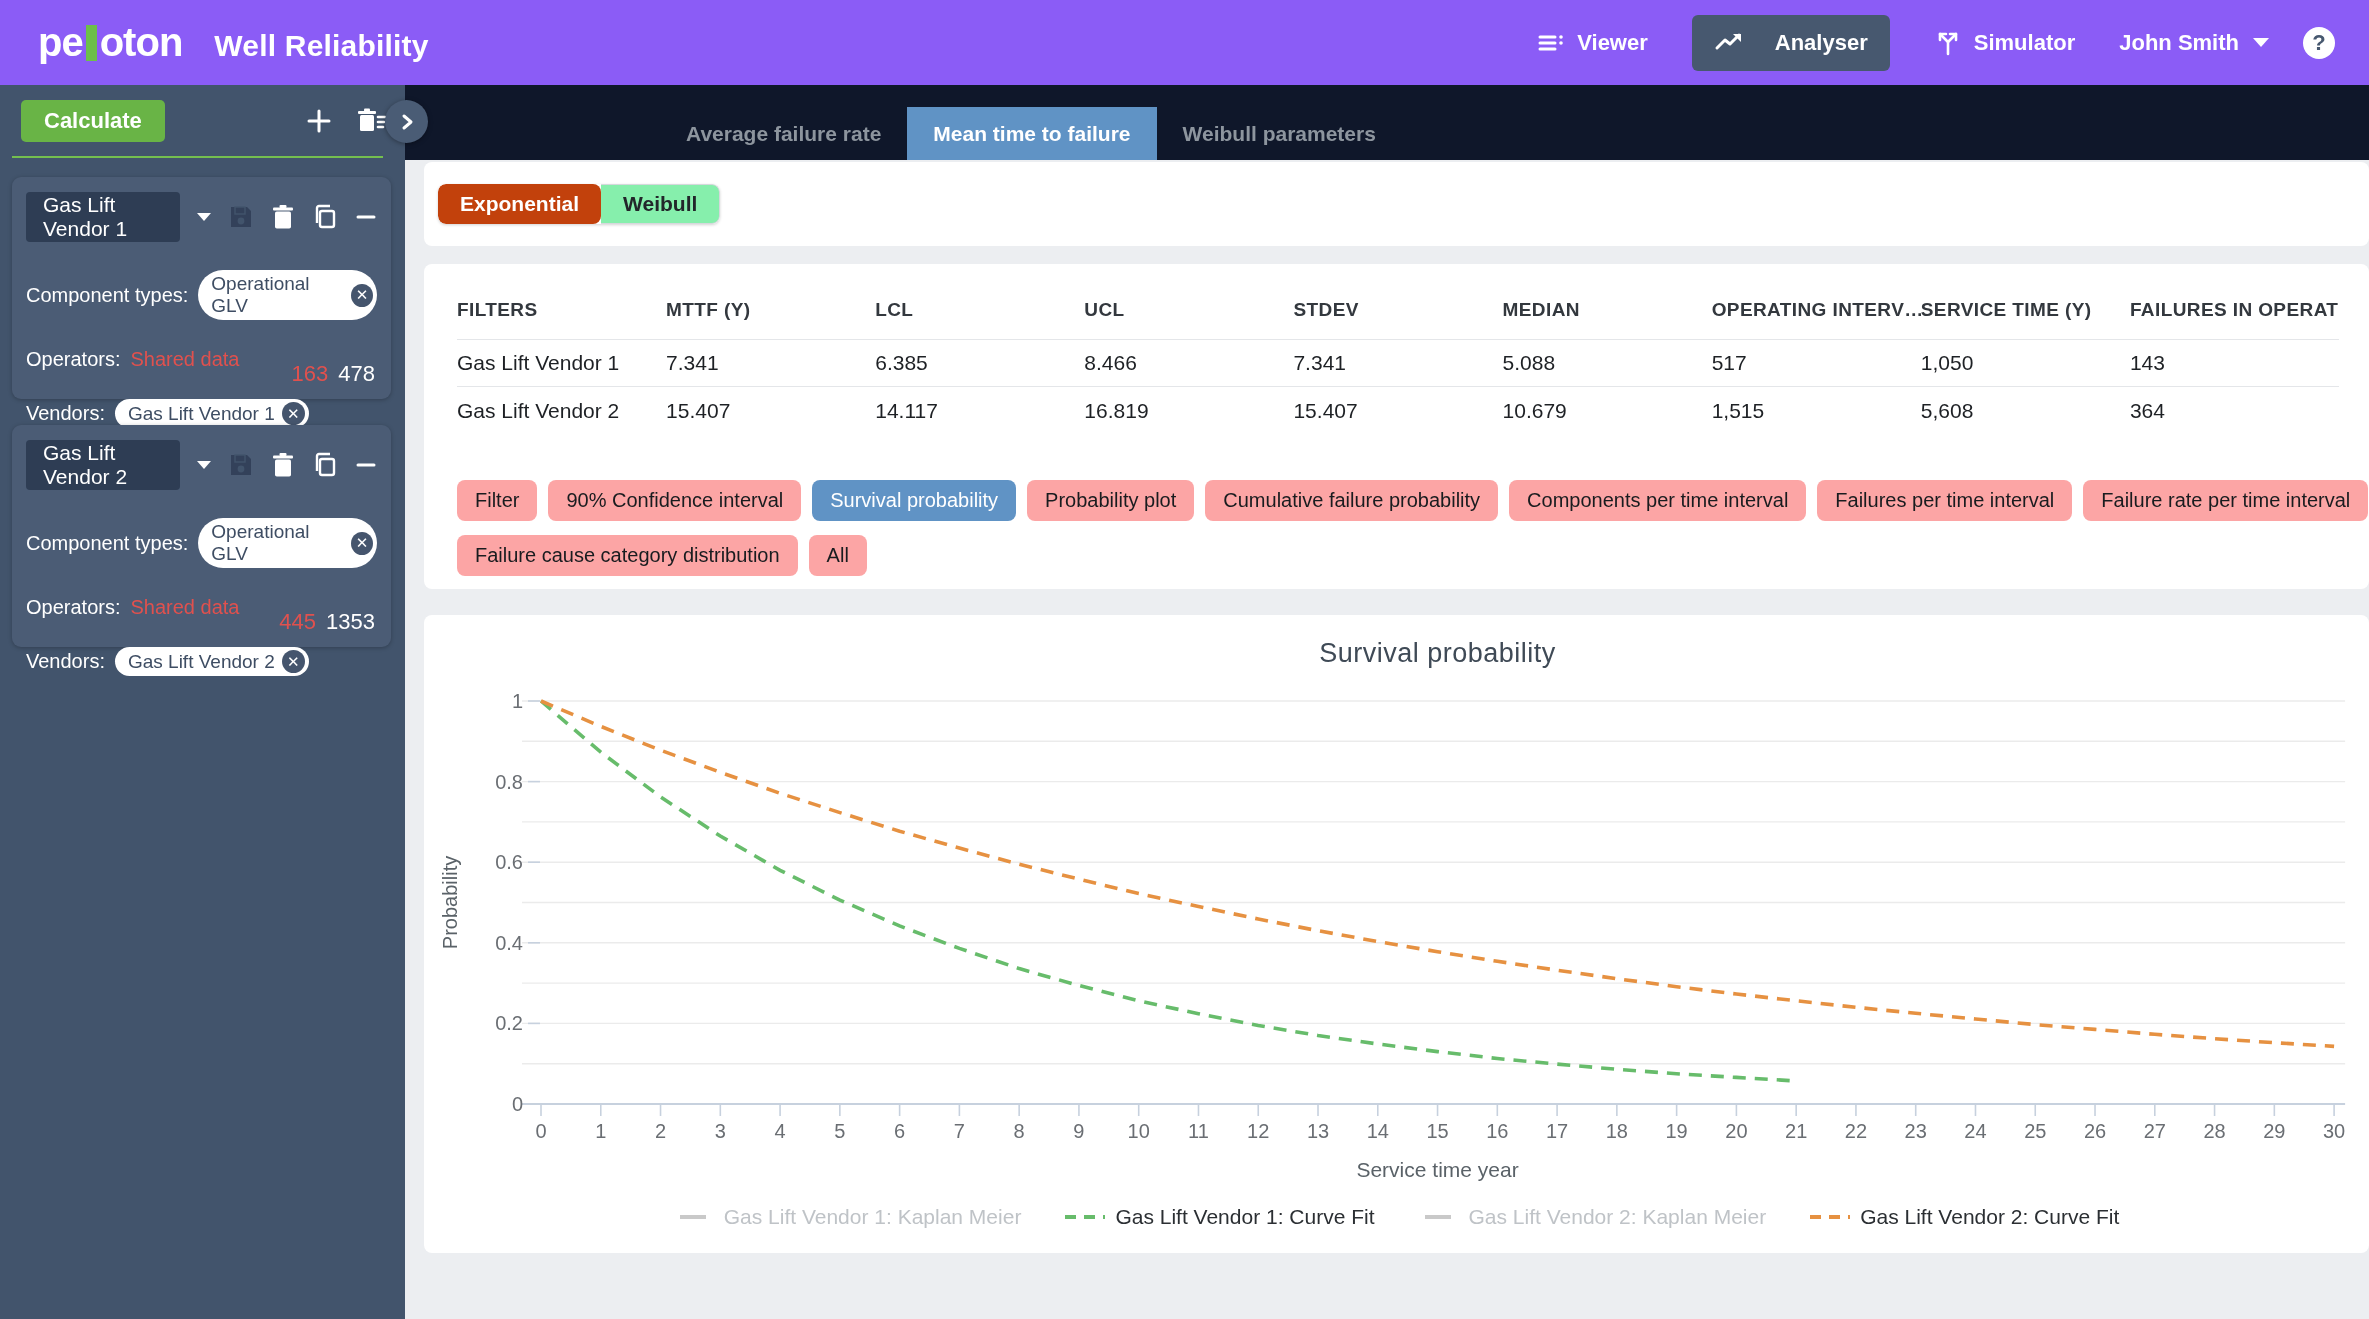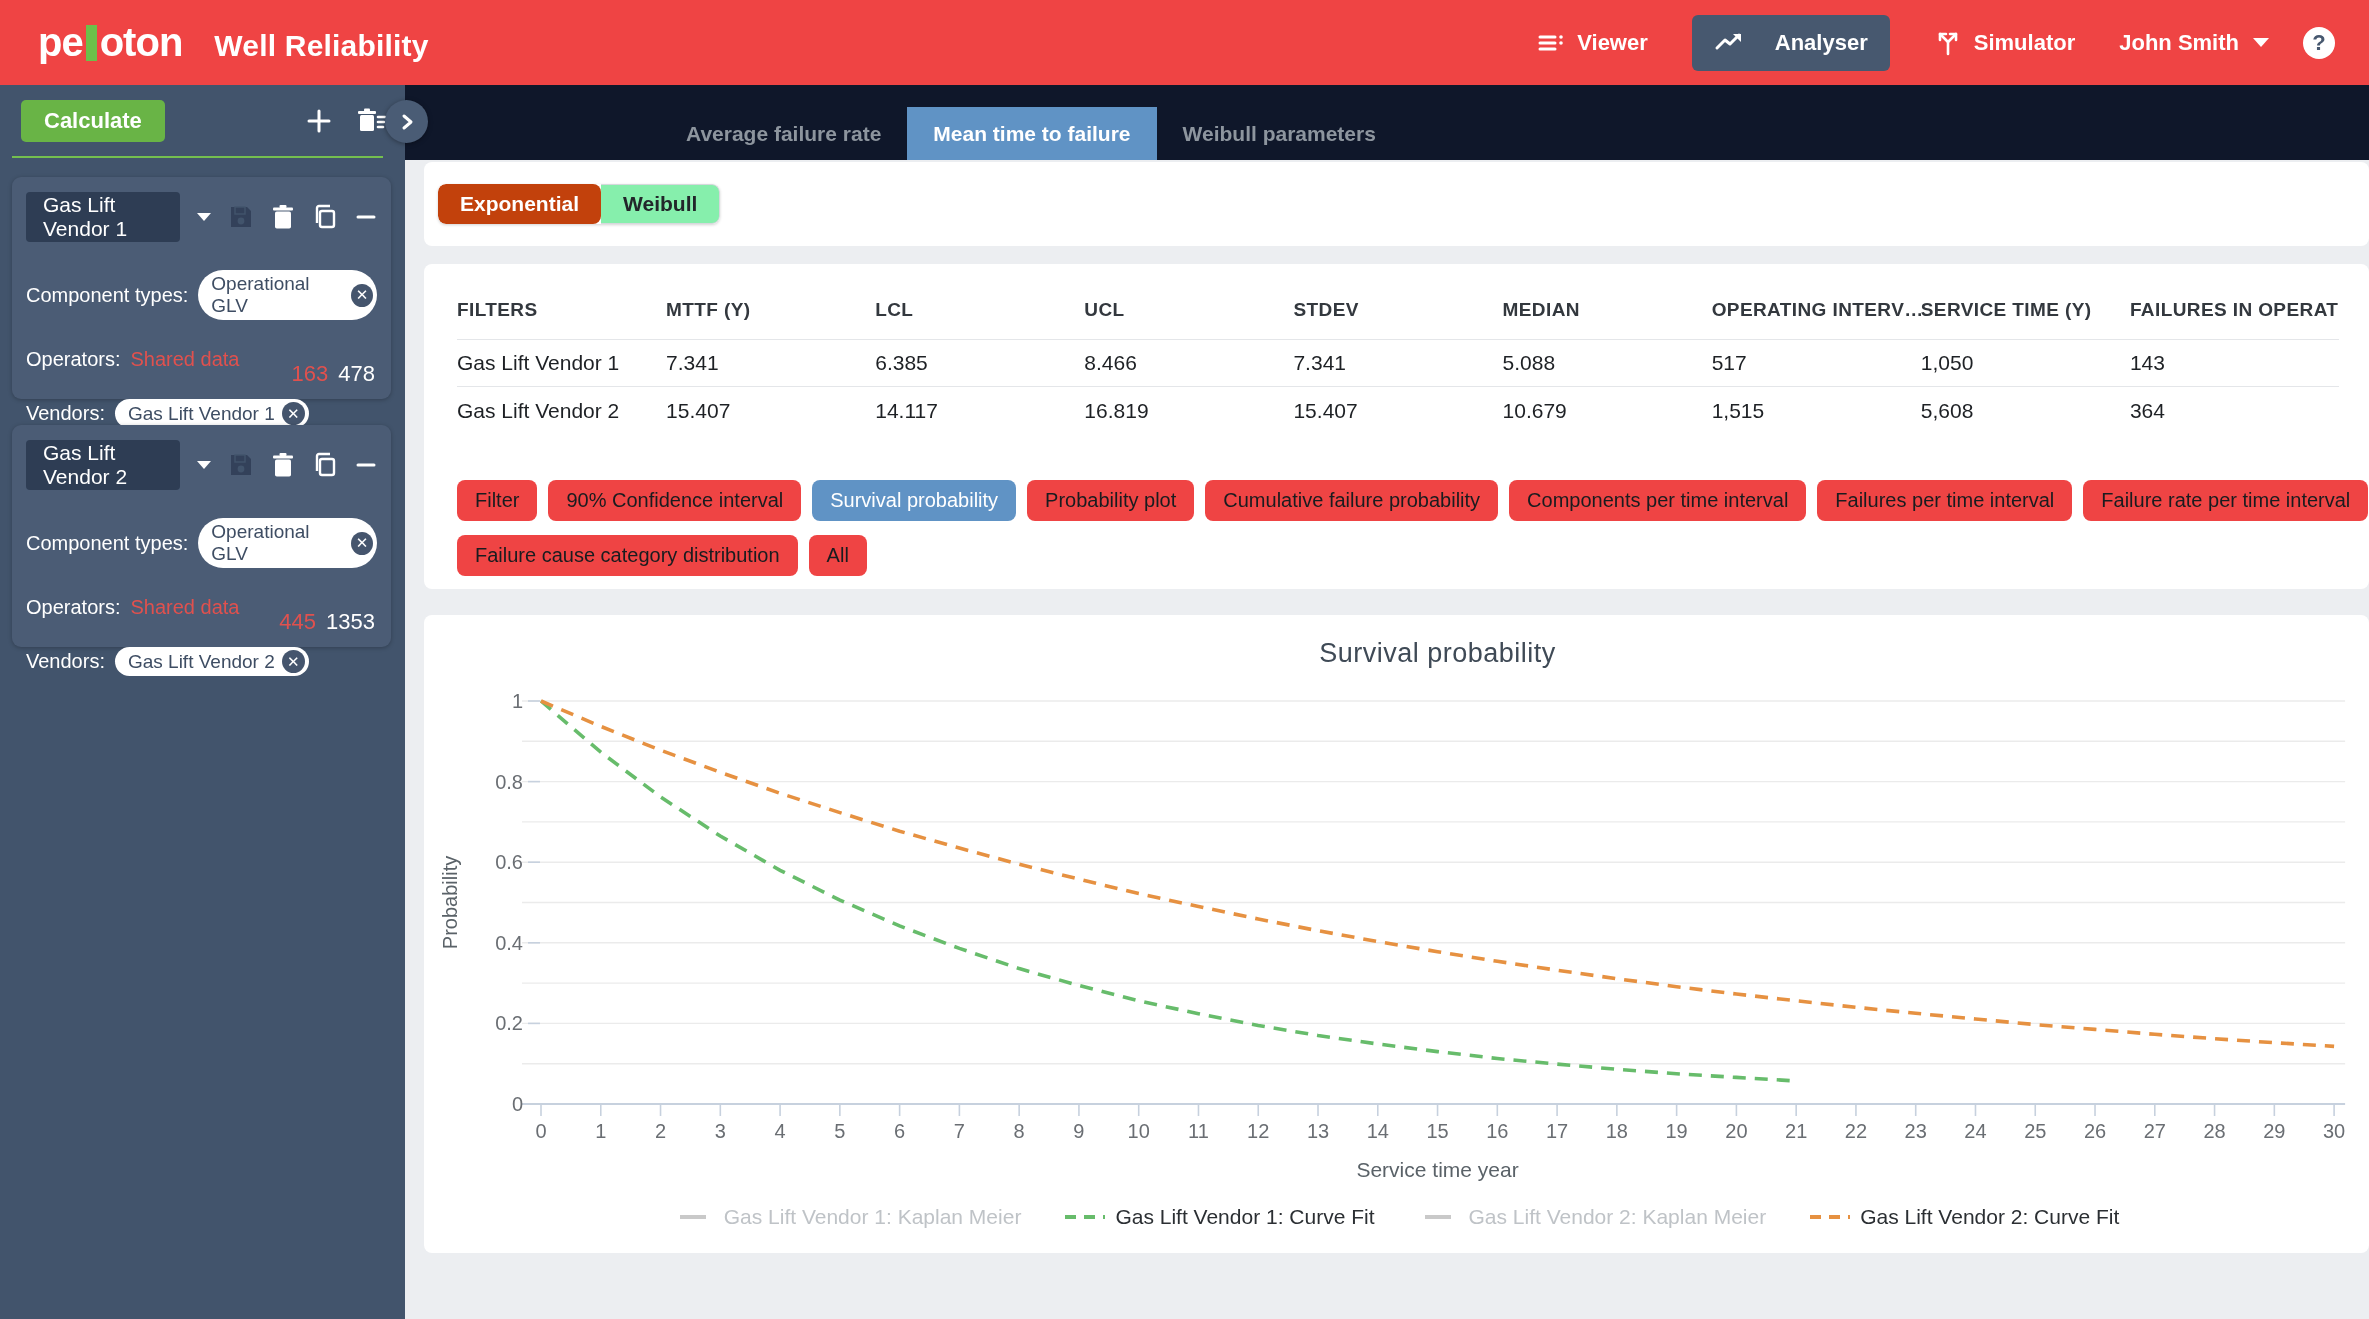--- a/index.html
+++ b/index.html
@@ -1,20 +1,20 @@
 <!DOCTYPE html>
 <html><head>
 <meta charset="utf-8">
 <style>
   * { margin:0; padding:0; box-sizing:border-box; }
   html,body { width:2369px; height:1319px; overflow:hidden; }
   body { font-family:"Liberation Sans", sans-serif; background:#eceef1; position:relative; }
 
   
-  .topbar { position:absolute; left:0; top:0; width:2369px; height:85px; background:#ef4444;
+  .topbar { position:absolute; left:0; top:0; width:2369px; height:85px; background:#8b5cf6;
             display:flex; align-items:center; justify-content:space-between; padding:0 34px 0 38px; z-index:30; }
   .topbar-left { display:flex; align-items:baseline; }
   .logo { display:flex; align-items:center; color:#fff; font-weight:700; font-size:40px; letter-spacing:-1px; }
   .logo .accent-bar { display:inline-block; width:11px; height:36px; background:#6cc04a; margin:0 3px; }
   .app-title { color:#fff; font-weight:700; font-size:30px; margin-left:32px; letter-spacing:0.2px; }
   .topbar-right { display:flex; align-items:center; gap:34px; }
   .nav-item { display:flex; align-items:center; gap:12px; color:#fff; font-size:22px; font-weight:700; cursor:pointer;
               padding:14px 10px; border-radius:6px; }
   .nav-item.active { background:#47586f; padding:14px 22px;gap:31px; }
   .nav-icon svg { display:block; }
@@ -74,21 +74,21 @@
   .t-head { height:76px; align-items:end; border-bottom:1px solid #e4e6e9; }
   .t-head .t-cell { padding-bottom:18px; font-size:19px; font-weight:700; color:#33383e; letter-spacing:.4px;
                     white-space:nowrap; overflow:hidden; }
   .t-row { height:47px; font-size:21px; color:#1e2125; }
   .t-row.first { border-bottom:1px solid #e4e6e9; }
   .t-cell { padding-right:14px; white-space:nowrap; }
 
   .chip-btn-rows { margin-top:46px; }
   .chip-btn-row { display:flex; gap:11px; }
   .chip-btn-row + .chip-btn-row { margin-top:14px; }
-  .chip-btn { height:41px; display:flex; align-items:center; padding:0 18px; background:#ef4444; border-radius:8px;
+  .chip-btn { height:41px; display:flex; align-items:center; padding:0 18px; background:#fca5a5; border-radius:8px;
               font-size:20px; font-weight:500; color:#191c1f; cursor:pointer; white-space:nowrap; }
   .chip-btn.selected { background:#6093c5; color:#fff; }
 
   .chart-panel { margin-top:26px; height:638px; display:flex; flex-direction:column; }
   .chart-legend { height:64px; display:flex; align-items:center; justify-content:center; gap:44px; }
   .legend-item { display:flex; align-items:center; gap:10px; font-size:21px; color:#2b2f33; cursor:pointer; }
   .legend-item.hidden-series { color:#bfc3c7; }
 </style>
 </head>
 <body>

